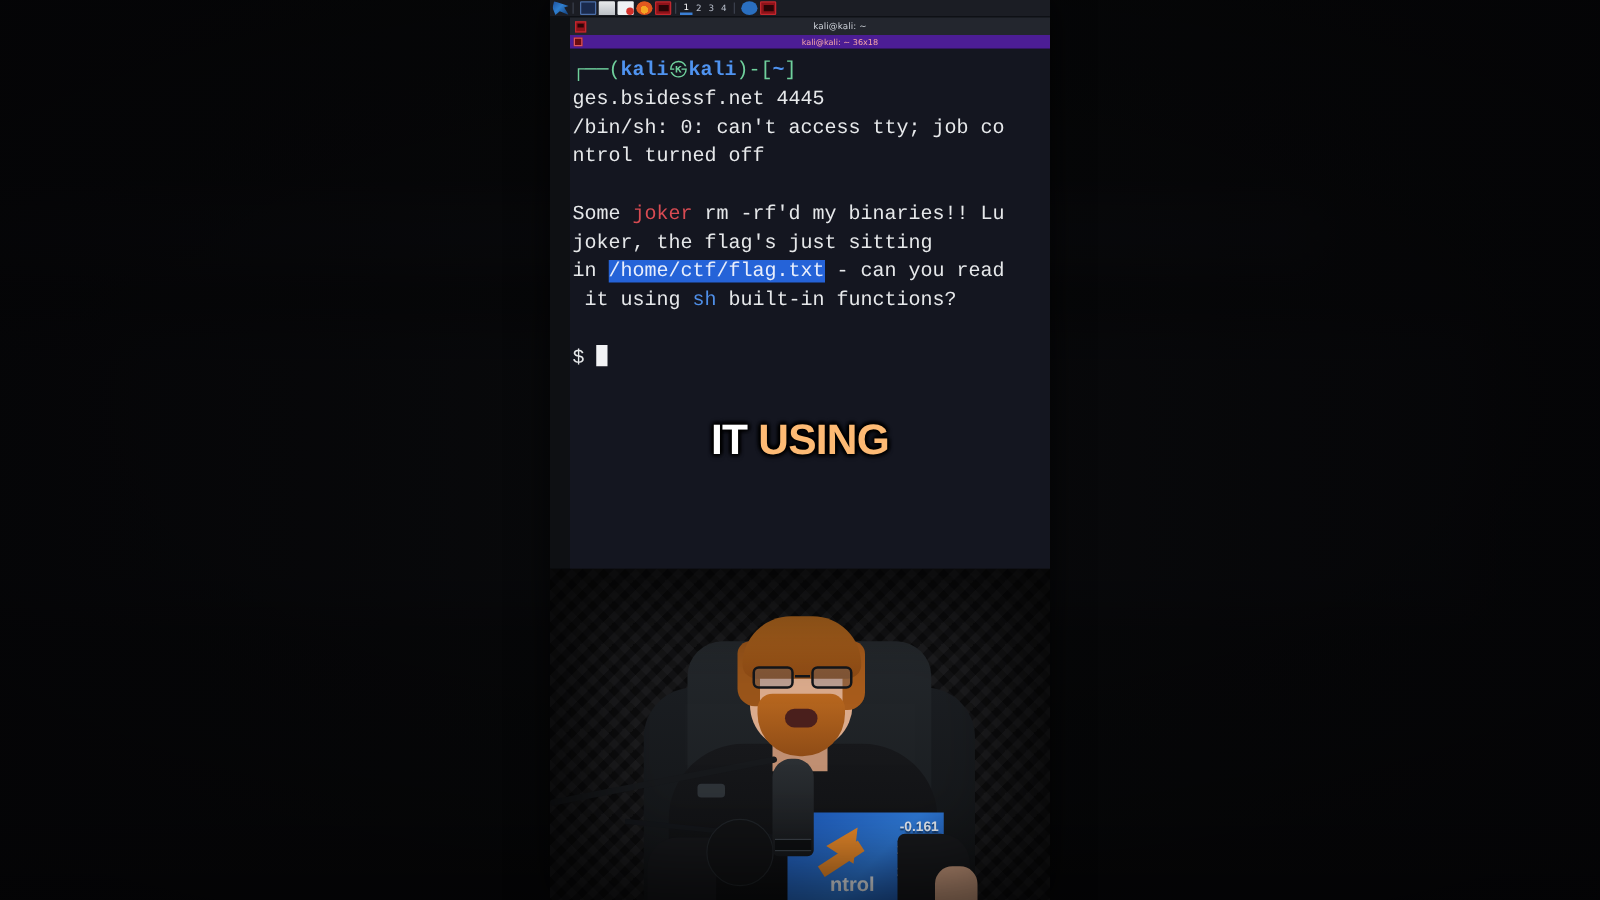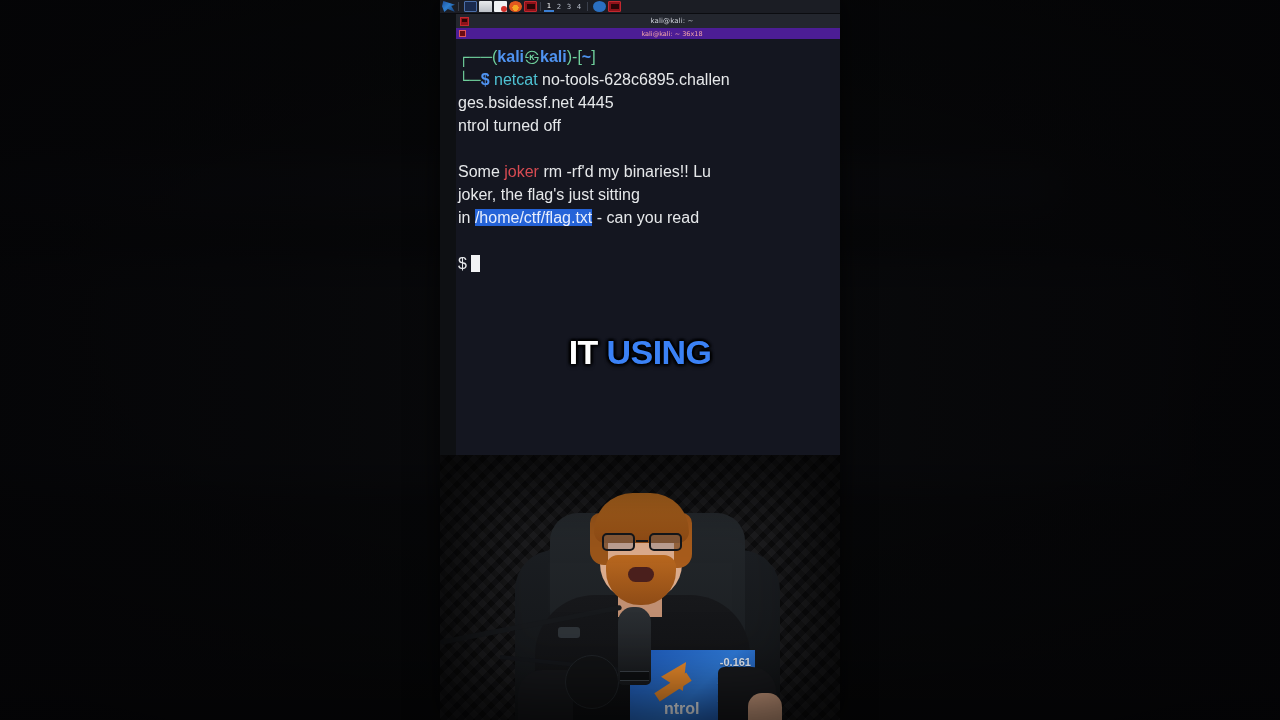--- a/index.html
+++ b/index.html
@@ -77,42 +77,42 @@
   .wb.close:after{ content:"×"; position:absolute; inset:0; color:#dfe6f4; font-size:7px;
                    line-height:7px; text-align:center; font-family:"DejaVu Sans",sans-serif; }
 
   #tabbar{ height:11px; background:#4c1d95; position:relative; display:flex; align-items:center;
            padding-left:3px; }
   #tab-ico{ width:7px; height:7px; background:#6b0b10; border:1px solid #e0545a; }
   #tab-title{ position:absolute; left:0; right:0; text-align:center; color:#f3a6a9;
               font-size:6.5px; font-family:"DejaVu Sans",sans-serif; }
 
   #termbody{ position:relative; flex:1; background:#141620; padding:6px 2px 0 2px; overflow:hidden; }
-  .tl{ color:#e6e8ea; font-family:Liberation Sans, sans-serif; font-size:16px; line-height:23px;
+  .tl{ color:#e6e8ea; font-family:Liberation Mono, monospace; font-size:16px; line-height:23px;
        white-space:pre; letter-spacing:0px; }
   .prompt-green{ color:#6fd09c; }
   .prompt-blue{ color:#4f93f0; font-weight:bold; }
   .cmd-cyan{ color:#4fc3d4; }
   .joker{ color:#d74b52; }
   .sh{ color:#4f8fe8; }
   .sel{ background:#2563d8; color:#e8eefc; }
   .blockcur{ display:inline-block; width:9px; height:17px; background:#f2f3f5;
              vertical-align:-3px; }
 
   #scrollbar{ position:absolute; right:1px; top:0; width:6px; height:100%; background:transparent; }
   #scrollthumb{ position:absolute; right:1px; top:370px; width:5px; height:55px;
                 background:#b9bcc1; border-radius:1px; }
 
   
   #caption{ position:absolute; left:0; top:335px; width:400px; text-align:center; z-index:40;
             font-family:"Liberation Sans",sans-serif; font-weight:bold; font-size:34px;
             letter-spacing:-0.6px; line-height:1;
             text-shadow:0 0 3px #000,0 2px 4px rgba(0,0,0,.9),2px 0 3px #000,-2px 0 3px #000,0 -2px 3px #000; }
   #cap-a{ color:#ffffff; }
-  #cap-b{ color:#3b82f6; }
+  #cap-b{ color:#fdba74; }
 
   
   #cam{ position:absolute; left:0; top:455px; width:400px; height:265px; overflow:hidden;
         background:#0b0b0c; }
   .foam{ position:absolute; inset:0;
     background-color:#121214;
     background-image:
       linear-gradient(135deg, rgba(255,255,255,.045) 25%, transparent 25%, transparent 50%,
                       rgba(255,255,255,.045) 50%, rgba(255,255,255,.045) 75%, transparent 75%),
       linear-gradient(45deg, rgba(0,0,0,.35) 25%, transparent 25%, transparent 50%,
@@ -227,32 +227,33 @@
 
         <div id="tabbar">
           <div id="tab-ico"></div>
           <div id="tab-title">kali@kali: ~ 36x18</div>
         </div>
 
         <div id="termbody">
 
           <div class="tl"><span class="prompt-green">┌──(</span><span class="prompt-blue">kali</span><span class="prompt-green">㉿</span><span class="prompt-blue">kali</span><span class="prompt-green">)-[</span><span class="prompt-blue">~</span><span class="prompt-green">]</span></div>
 
-          <div class="tl"><span class="prompt-green">└─</span><span class="prompt-blue">$</span> <span class="cmd-cyan">netcat</span><span> no-tools-628c6895.challen</span></div>
 
           <div class="tl">ges.bsidessf.net 4445</div>
+          <div class="tl">/bin/sh: 0: can't access tty; job co</div>
           <div class="tl">ntrol turned off</div>
           <div class="tl">&nbsp;</div>
 
           <div class="tl"><span>Some </span><span class="joker">joker</span><span> rm -rf'd my binaries!! Lu</span></div>
 
           <div class="tl">joker, the flag's just sitting</div>
 
           <div class="tl"><span>in </span><span class="sel">/home/ctf/flag.txt</span><span> - can you read</span></div>
 
+          <div class="tl"><span> it using </span><span class="sh">sh</span><span> built-in functions?</span></div>
 
           <div class="tl">&nbsp;</div>
 
           <div class="tl"><span>$</span> <span class="blockcur"></span></div>
 
           <div id="scrollbar">
             <div id="scrollthumb"></div>
           </div>
         </div>
       </div>

